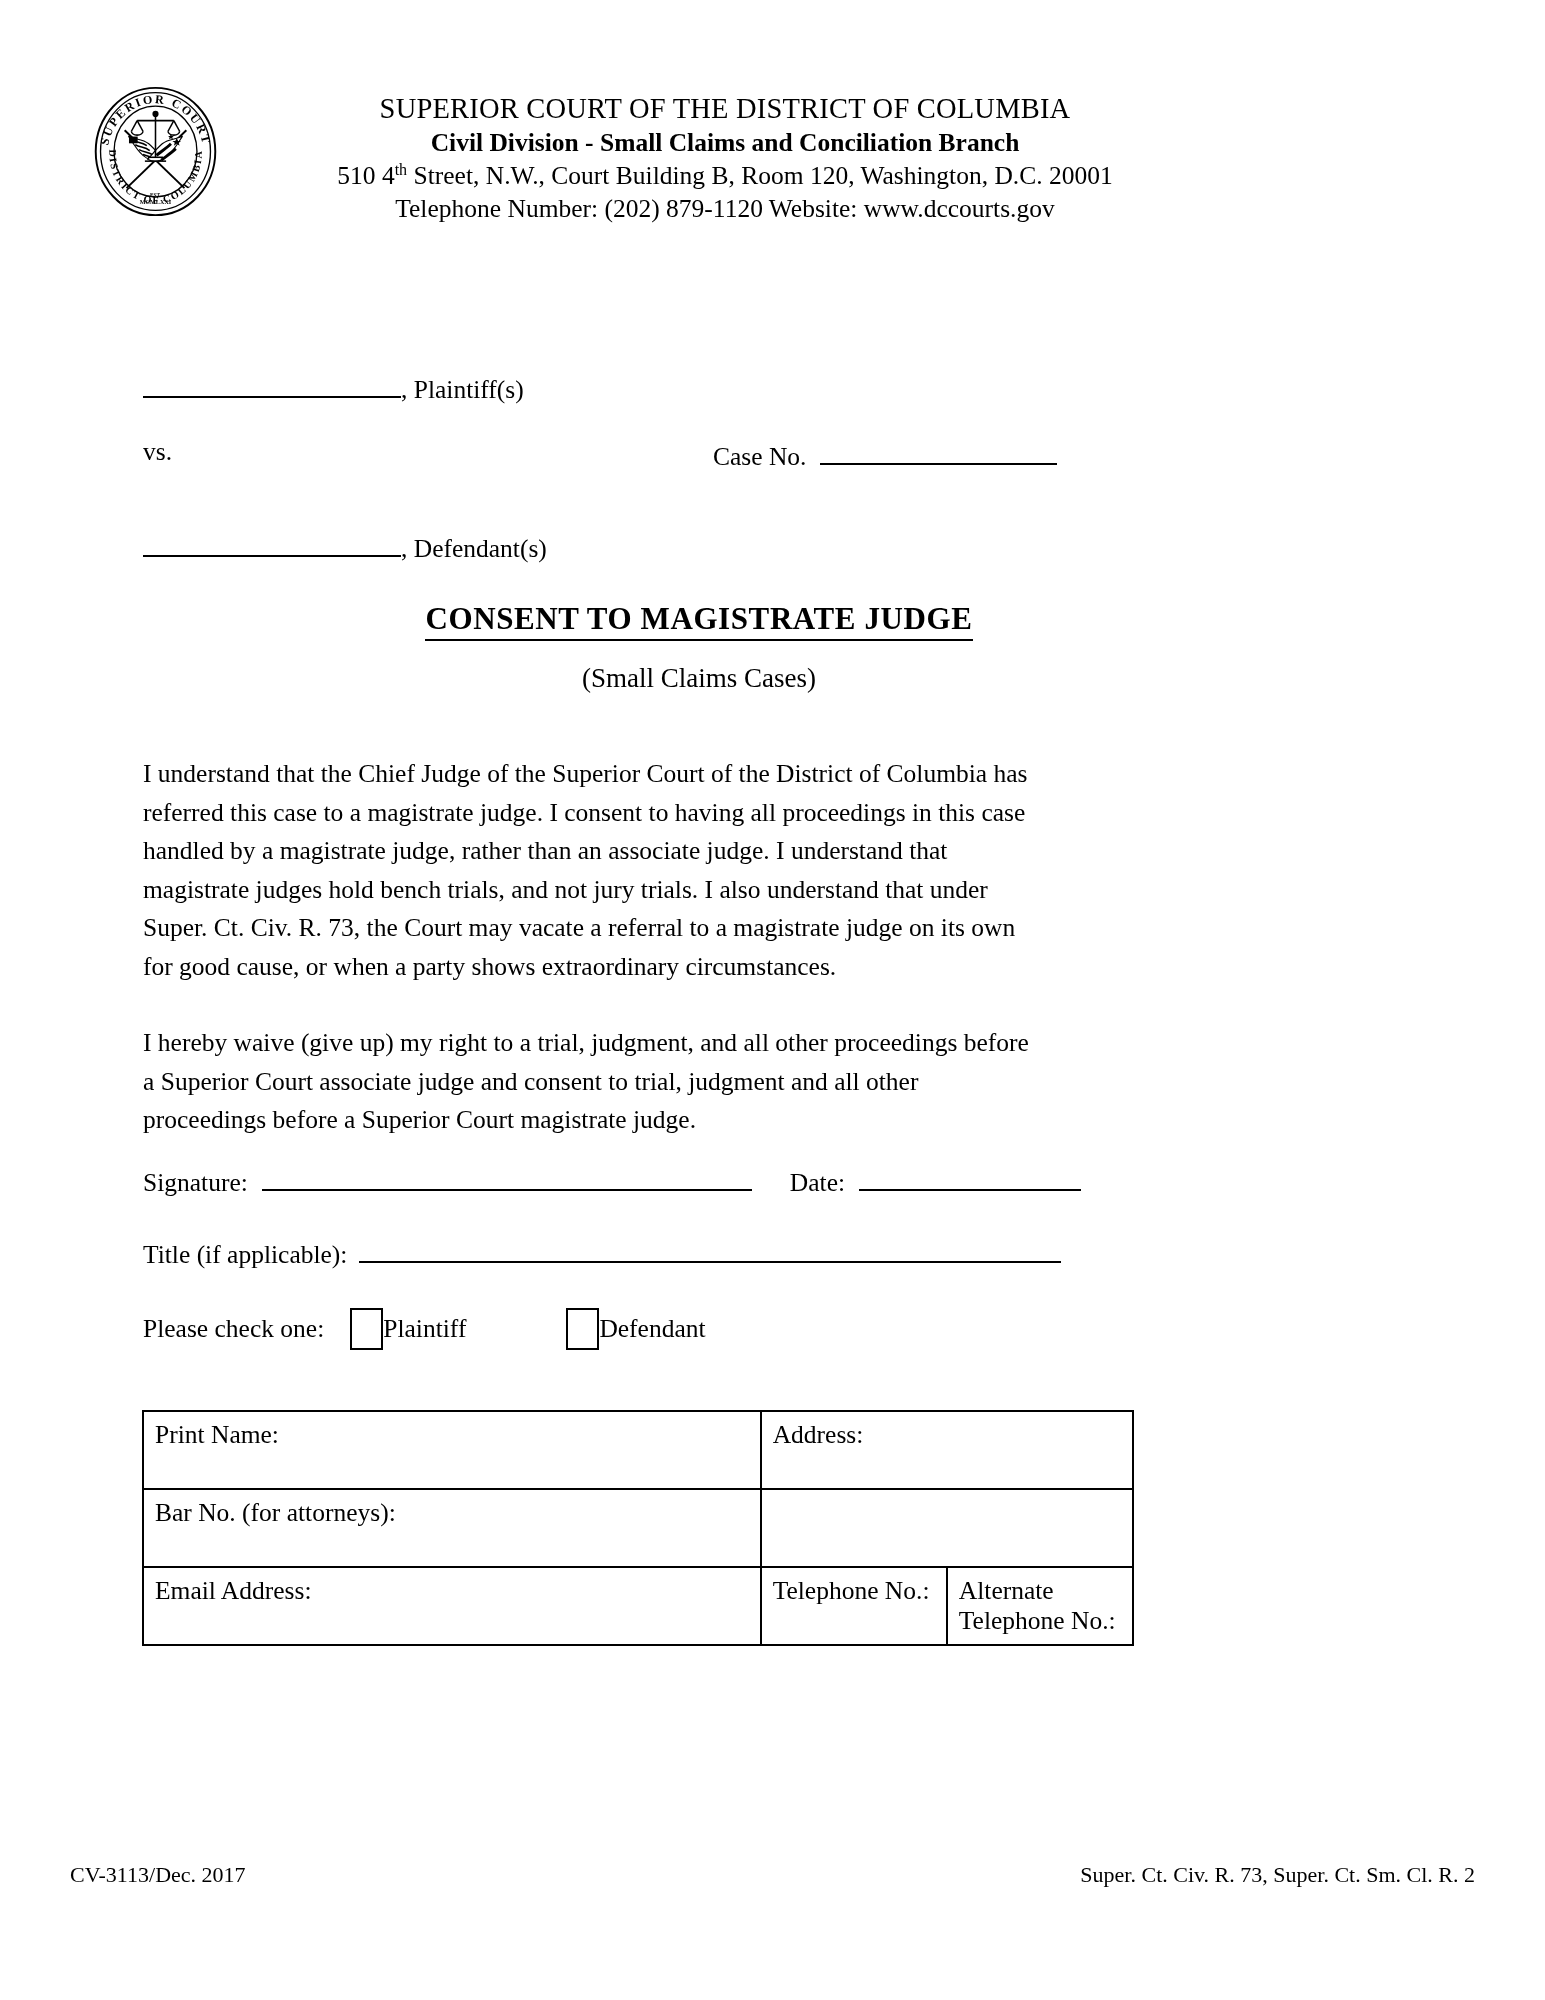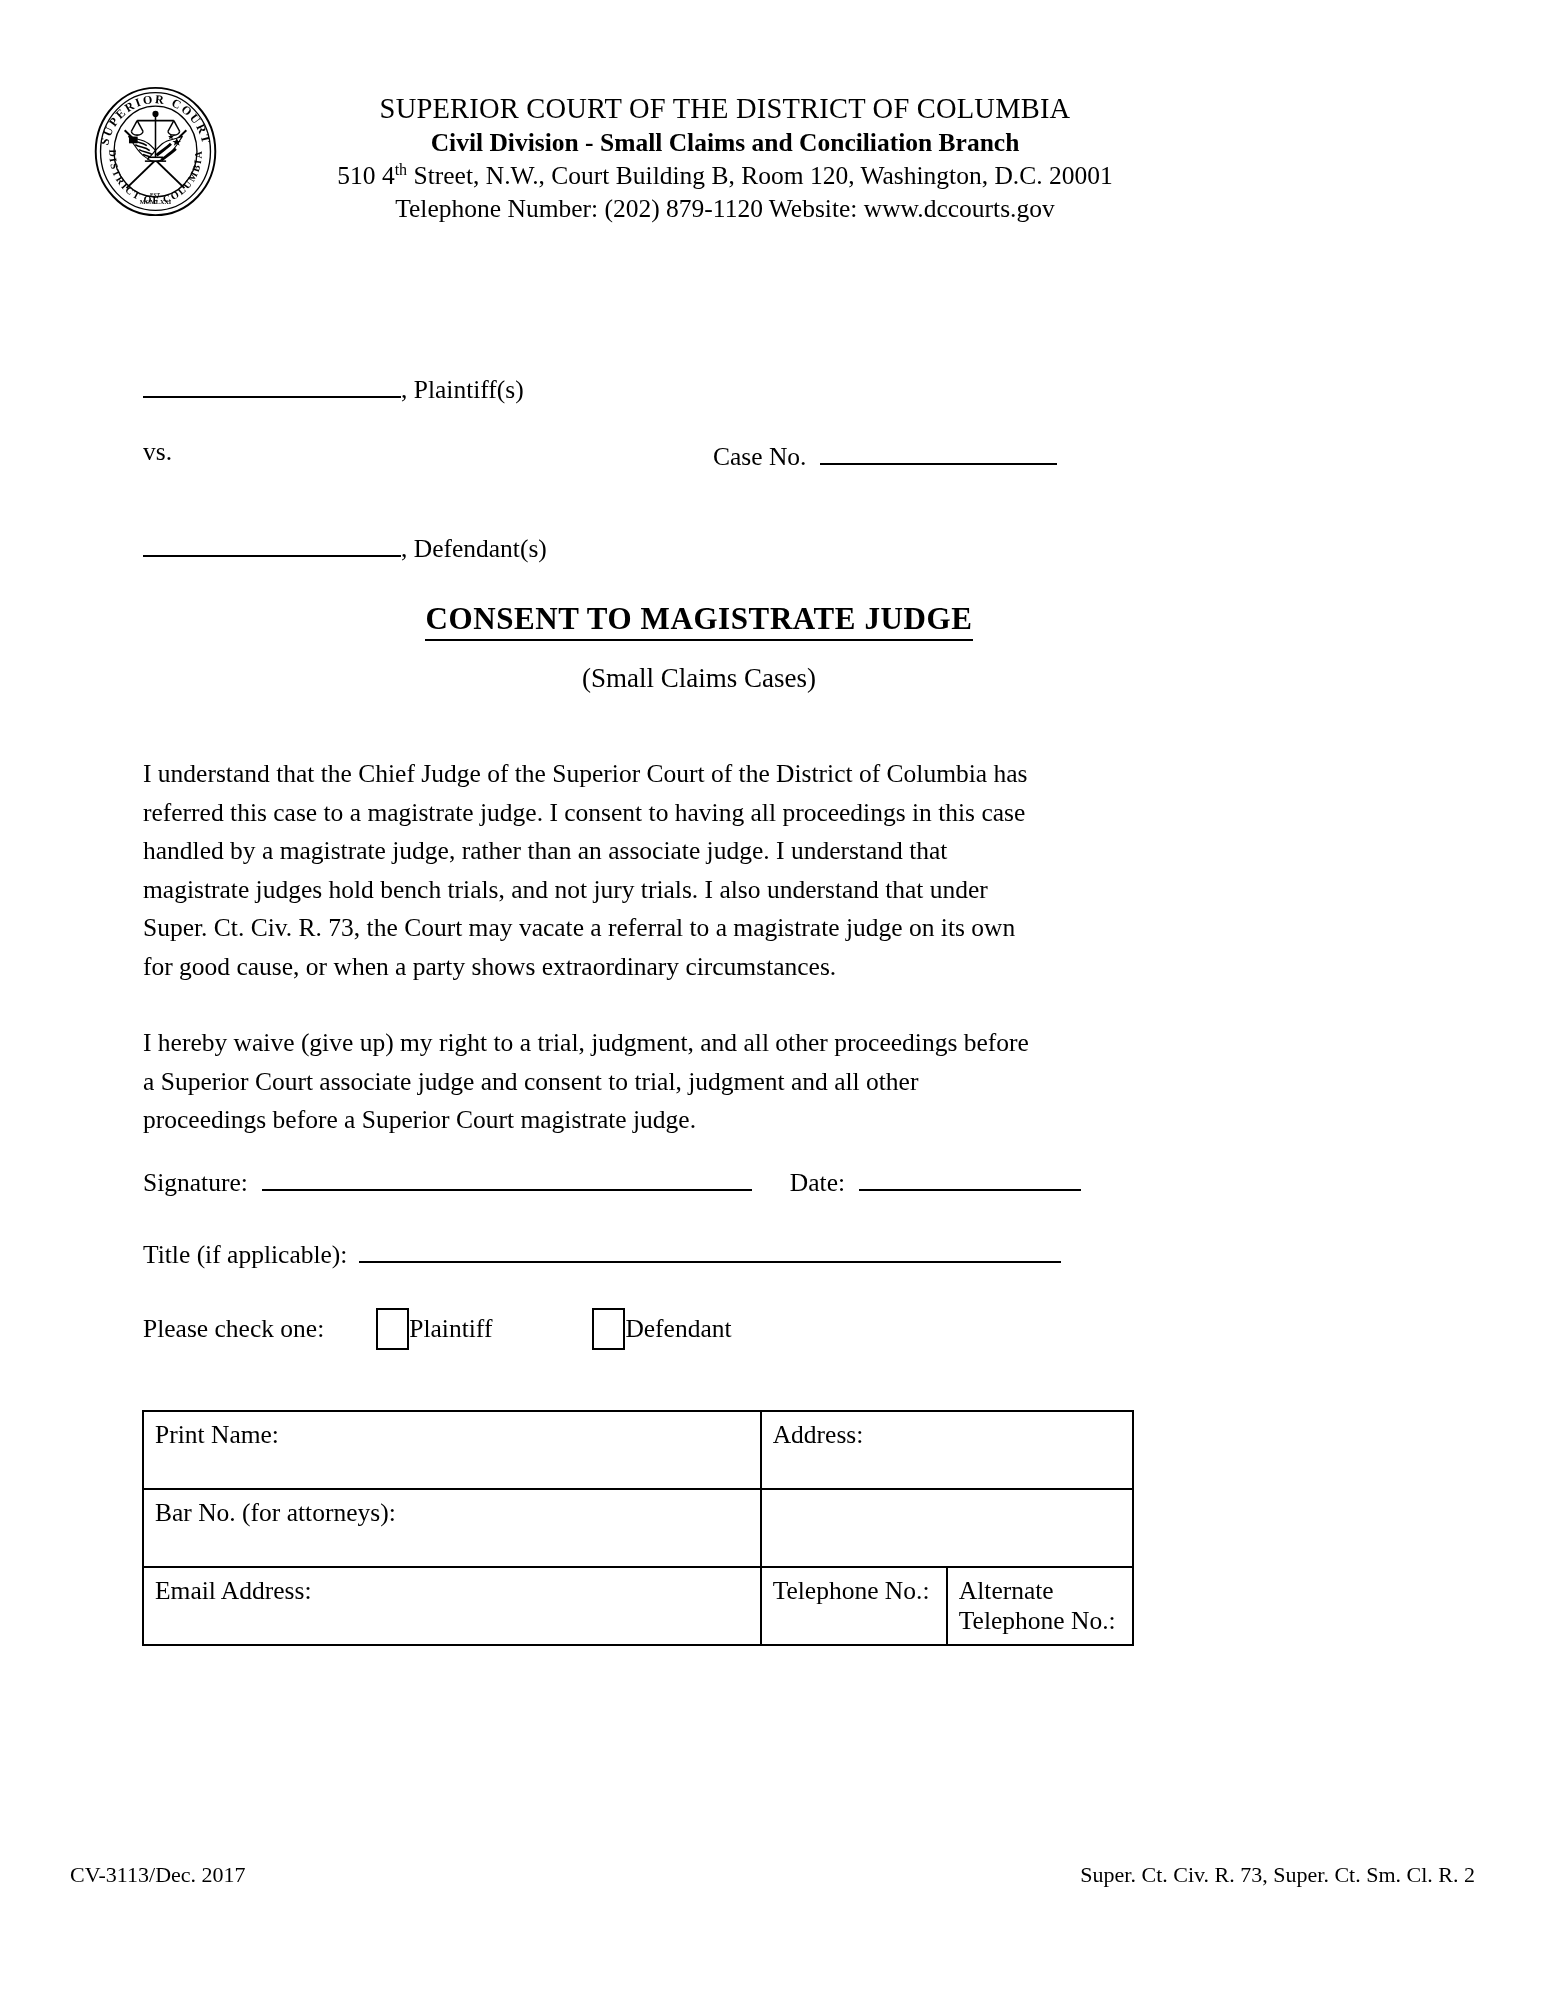--- a/index.html
+++ b/index.html
@@ -173,21 +173,21 @@
   
   .check-row {
     position: absolute;
     left: 143px;
     top: 1308px;
     font-size: 25.5px;
     white-space: nowrap;
     display: flex;
     align-items: center;
   }
-  .check-label-lead { margin-right: 52px; text-align: right; }
+  .check-label-lead { margin-right: 26px; text-align: right; }
   .checkbox {
     display: inline-block;
     width: 33px;
     height: 42px;
     border: 2.5px solid #000;
     box-sizing: border-box;
     vertical-align: middle;
   }
   .check-opt { display: inline-flex; align-items: center; }
   .check-opt-text { padding-left: 0; }

